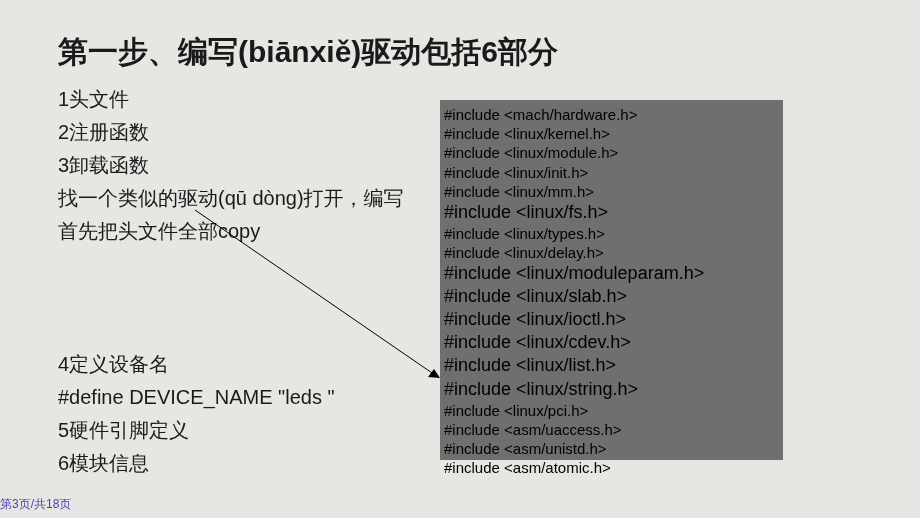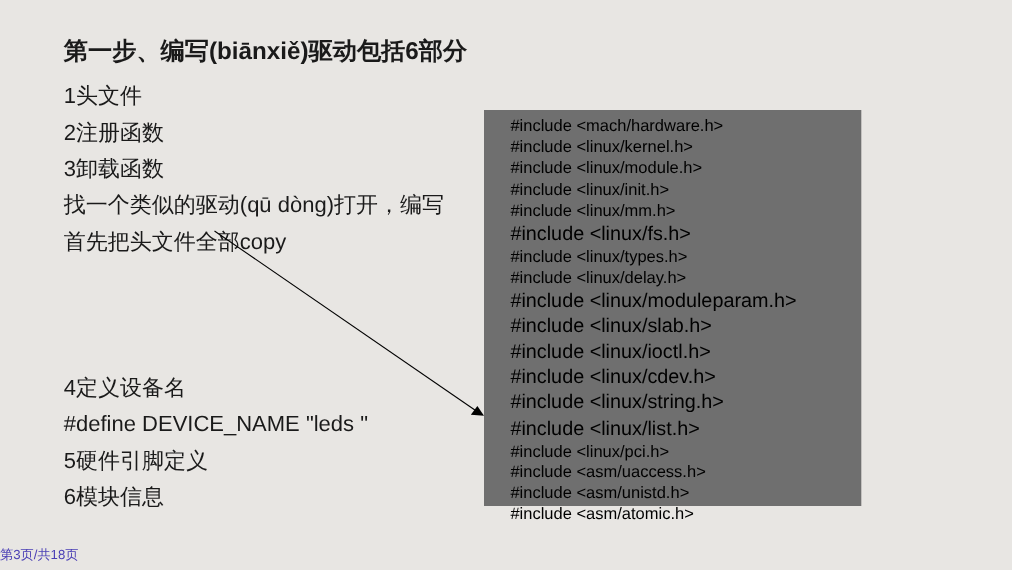--- a/index.html
+++ b/index.html
@@ -14,21 +14,21 @@
       font-family: "Microsoft YaHei", "微软雅黑", Arial, sans-serif;
       position: relative;
       overflow: hidden;
     }
     .content {
       padding: 32px 58px;
       position: relative;
       height: 100%;
     }
     .title {
-      font-size: 22px;
+      font-size: 30px;
       font-weight: bold;
       color: #1a1a1a;
       margin-bottom: 10px;
     }
     .body-text {
       font-size: 20px;
       color: #1a1a1a;
       line-height: 1.6;
     }
     .left-column {
@@ -40,21 +40,21 @@
     .gap {
       height: 100px;
     }
     .code-box {
       position: absolute;
       top: 100px;
       left: 440px;
       width: 343px;
       height: 360px;
       background: #6f6f6f;
-      padding: 5px 24px;
+      padding: 5px 4px;
       color: #000;
     }
     .code-line {
       font-family: Arial, sans-serif;
       line-height: 1.28;
       white-space: nowrap;
     }
     .code-lg {
       font-size: 15px;
     }
@@ -106,22 +106,22 @@
     <div class="code-line code-lg">#include &lt;linux/module.h&gt;</div>
     <div class="code-line code-lg">#include &lt;linux/init.h&gt;</div>
     <div class="code-line code-lg">#include &lt;linux/mm.h&gt;</div>
     <div class="code-line code-sm">#include &lt;linux/fs.h&gt;</div>
     <div class="code-line code-lg">#include &lt;linux/types.h&gt;</div>
     <div class="code-line code-lg">#include &lt;linux/delay.h&gt;</div>
     <div class="code-line code-sm">#include &lt;linux/moduleparam.h&gt;</div>
     <div class="code-line code-sm">#include &lt;linux/slab.h&gt;</div>
     <div class="code-line code-sm">#include &lt;linux/ioctl.h&gt;</div>
     <div class="code-line code-sm">#include &lt;linux/cdev.h&gt;</div>
+    <div class="code-line code-sm">#include &lt;linux/list.h&gt;</div>
     <div class="code-line code-sm">#include &lt;linux/string.h&gt;</div>
-    <div class="code-line code-sm">#include &lt;linux/list.h&gt;</div>
     <div class="code-line code-lg">#include &lt;linux/pci.h&gt;</div>
     <div class="code-line code-lg">#include &lt;asm/uaccess.h&gt;</div>
     <div class="code-line code-lg">#include &lt;asm/unistd.h&gt;</div>
     <div class="code-line code-lg">#include &lt;asm/atomic.h&gt;</div>
   </div>
 
   <svg class="arrow-svg" viewBox="0 0 260 200">
     <line x1="5" y1="5" x2="245" y2="170" stroke="#000" stroke-width="1"></line>
     <polygon points="250,173 238,172 244,164" fill="#000"></polygon>
   </svg>

